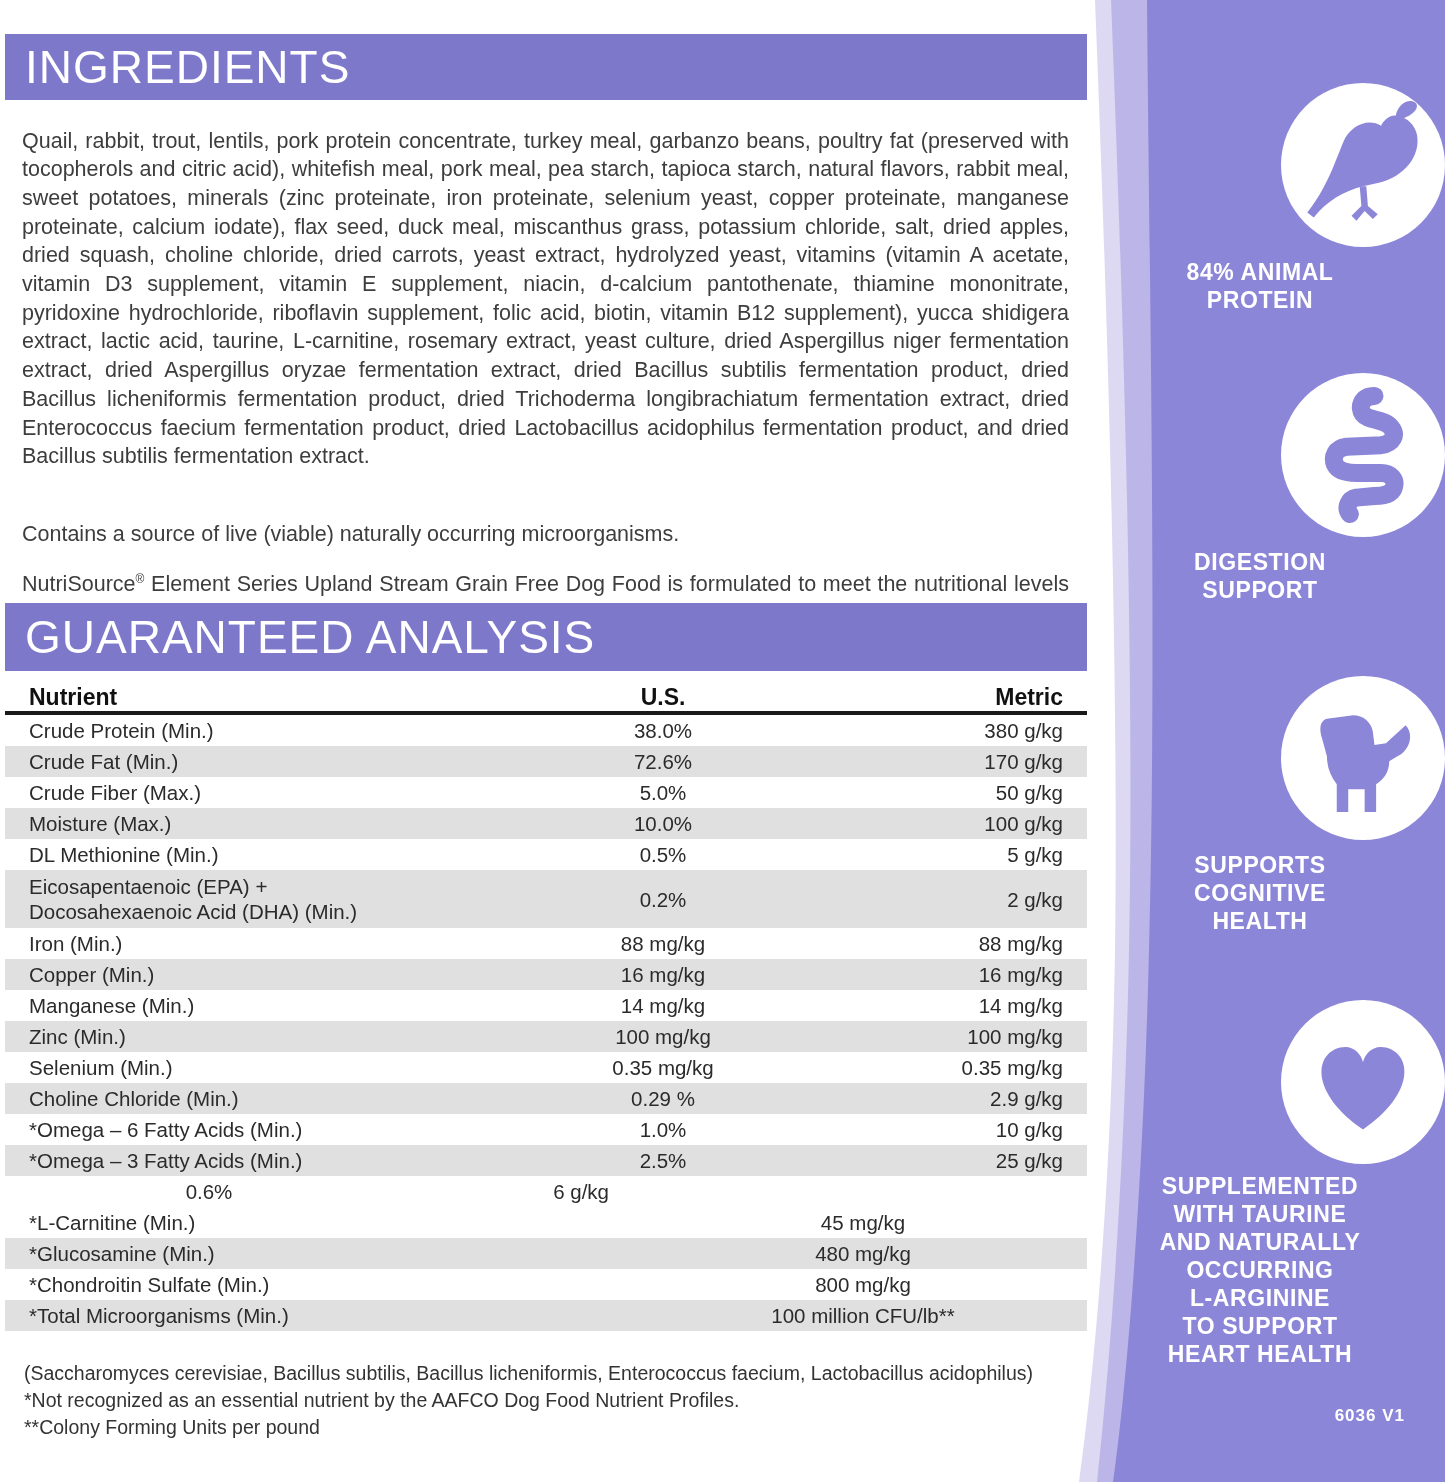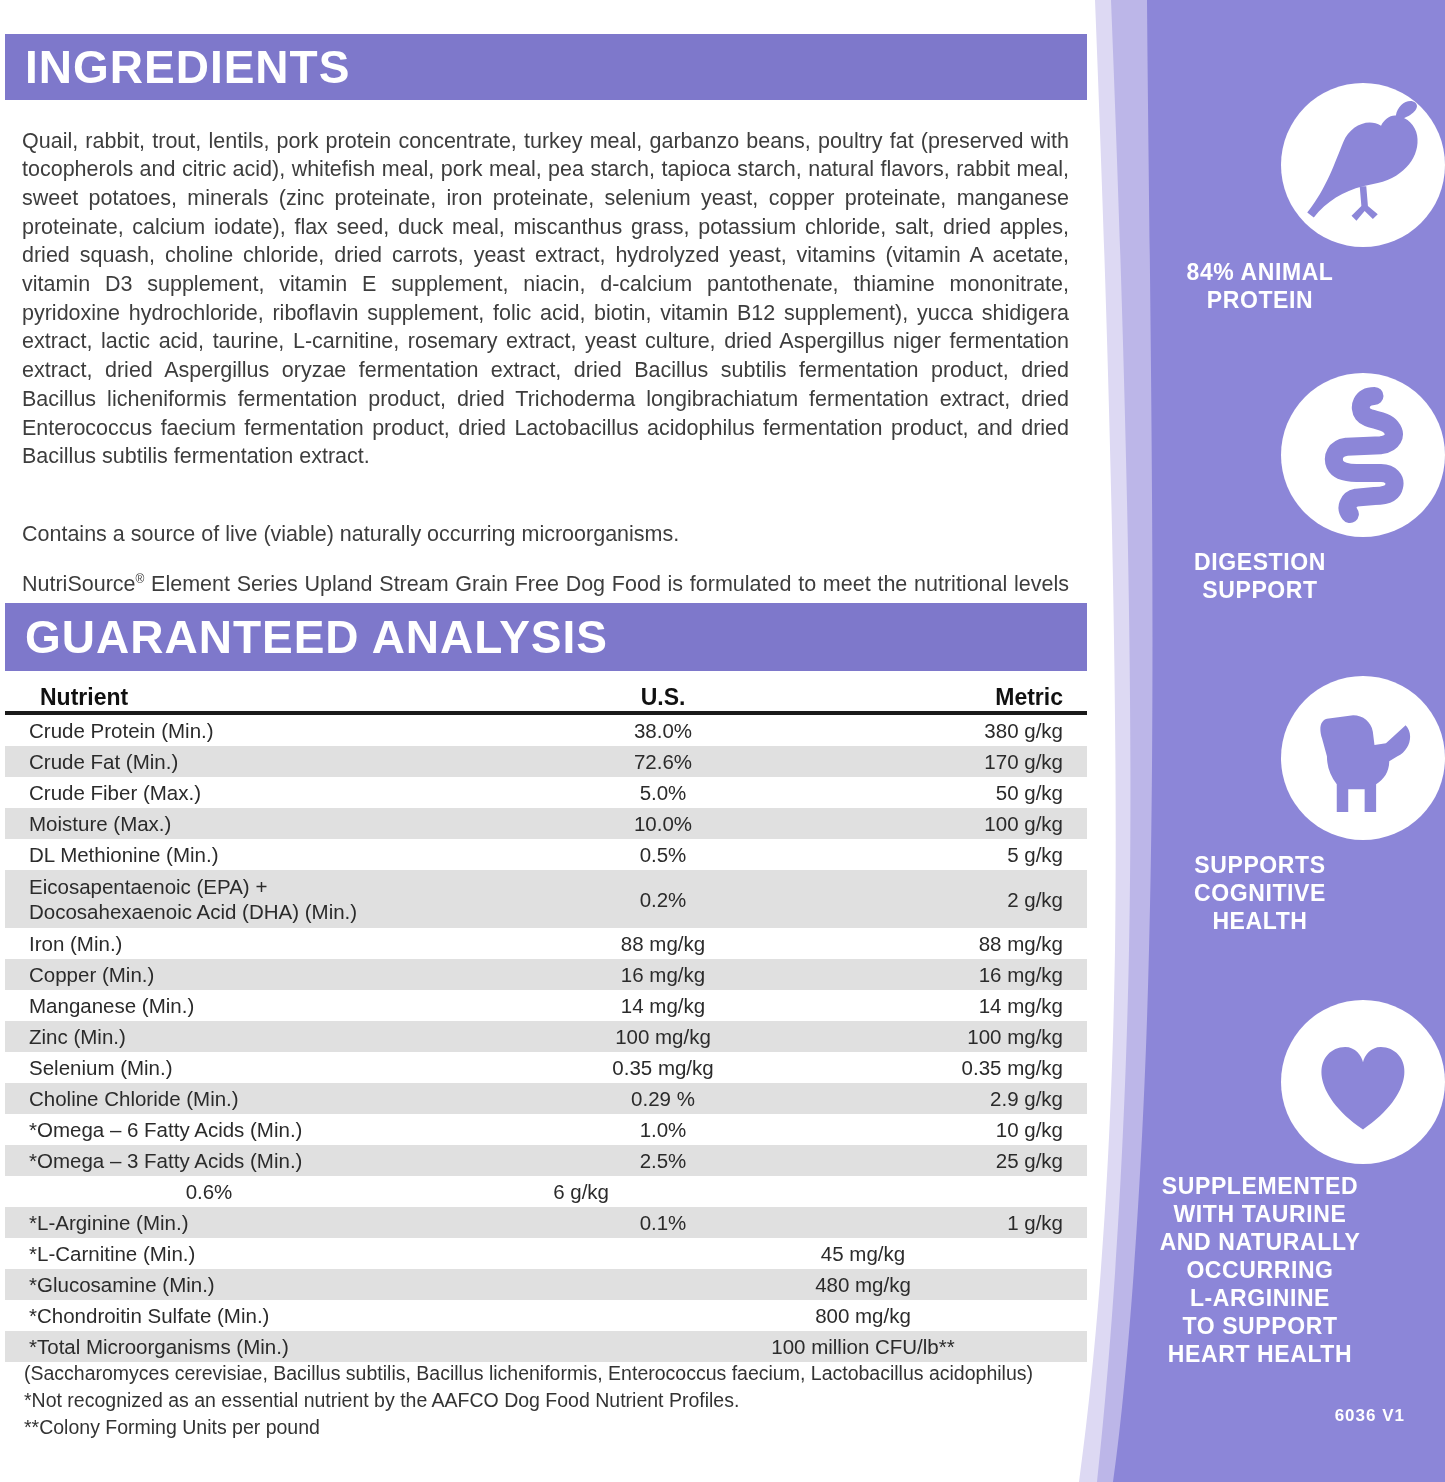--- a/index.html
+++ b/index.html
@@ -4,37 +4,37 @@
 <style>
   html,body{margin:0;padding:0;background:#ffffff;}
   #page{position:relative;width:1445px;height:1482px;background:#ffffff;overflow:hidden;
         font-family:"Liberation Sans", sans-serif;color:#3a3a3a;}
 
   
   .content{position:absolute;left:0;top:0;width:1088px;}
 
   .hbar{position:absolute;left:5px;width:1082px;height:66px;background:#7E78CB;
         display:flex;align-items:center;}
-  .hbar .hbar-text{color:#ffffff;font-weight:700;font-size:46px;letter-spacing:1px;
+  .hbar .hbar-text{color:#ffffff;font-weight:400;font-size:46px;letter-spacing:1px;
         padding-left:20px;line-height:1;}
   #bar-ingredients{top:34px;}
   #bar-analysis{top:603px;height:68px;}
 
   .bodytext{position:absolute;left:22px;width:1047px;text-align:justify;
         font-size:21.5px;line-height:28.7px;color:#3d3d3d;}
   #para-ingredients{top:105px;}
   #para-microorganisms{top:498px;text-align:left;}
   #para-aafco{top:543px;}
   #para-aafco sup{font-size:12px;}
 
   
   .ga-table{position:absolute;left:5px;top:683px;width:1082px;}
   .ga-head{display:flex;align-items:flex-end;padding:0 24px;border-bottom:4px solid #1a1a1a;
         height:28px;font-size:23px;font-weight:700;color:#111;}
-  .ga-head .c-name{flex:1;margin-left:11px;}
+  .ga-head .c-name{flex:1;}
   .ga-head .c-us{width:360px;text-align:center;}
   .ga-head .c-metric{width:220px;text-align:right;}
 
   .ga-row{display:flex;align-items:center;min-height:31px;padding:0 24px;
         font-size:20.5px;color:#2b2b2b;line-height:25px;}
   .ga-row.shaded{background:#E0E0E0;}
   .ga-row .c-name{flex:1;}
   .ga-row .c-us{width:360px;text-align:center;}
   .ga-row .c-metric{width:220px;text-align:right;}
   .ga-row .c-span{width:400px;text-align:center;}
@@ -186,27 +186,20 @@
             <div class="c-name">
               <div>*Omega – 3 Fatty Acids (Min.)</div>
             </div>
             <div class="c-us">2.5%</div>
             <div class="c-metric">25 g/kg</div>
           </div>
           <div class="ga-row">
             <div class="c-us">0.6%</div>
             <div class="c-metric">6 g/kg</div>
           </div>
-          <div class="ga-row shaded">
-            <div class="c-name">
-              <div>*L-Arginine (Min.)</div>
-            </div>
-            <div class="c-us">0.1%</div>
-            <div class="c-metric">1 g/kg</div>
-          </div>
           <div class="ga-row">
             <div class="c-name">
               <div>*L-Carnitine (Min.)</div>
             </div>
             <div class="c-span">45 mg/kg</div>
           </div>
           <div class="ga-row shaded">
             <div class="c-name">
               <div>*Glucosamine (Min.)</div>
             </div>

